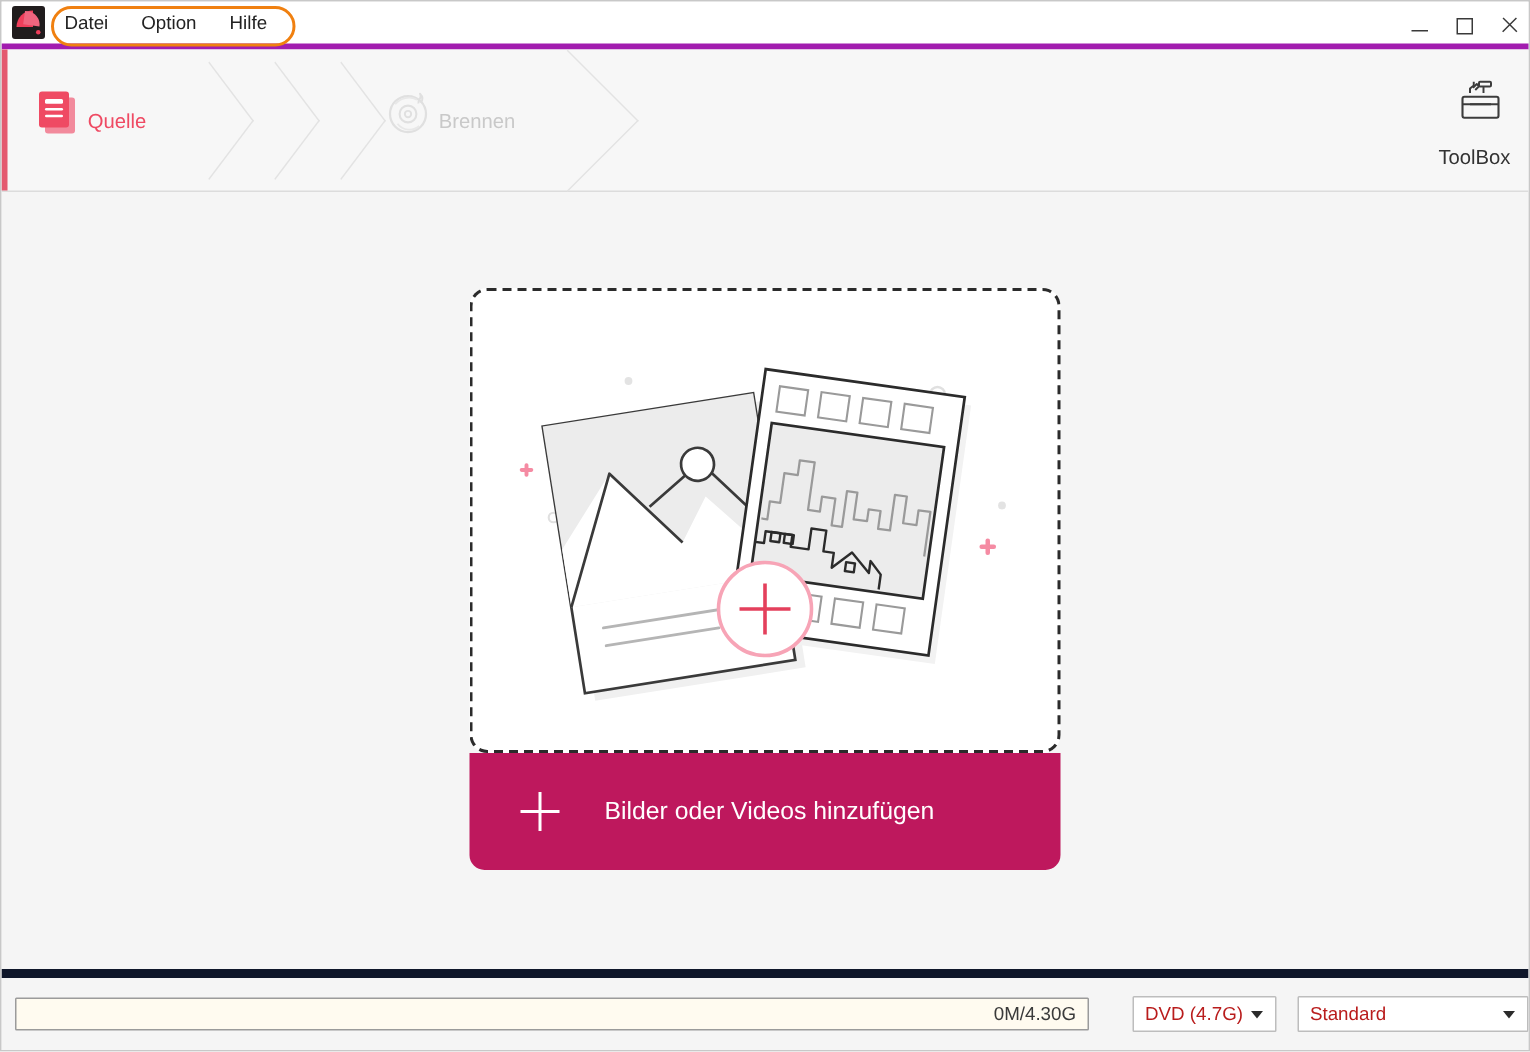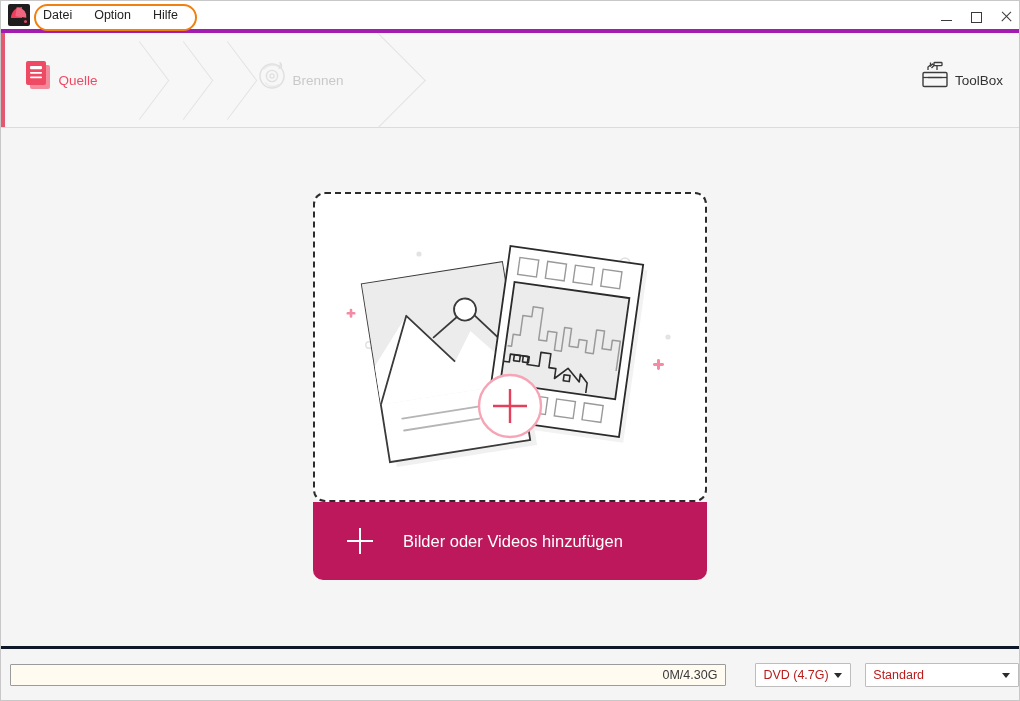--- a/index.html
+++ b/index.html
@@ -205,22 +205,22 @@
     transform: rotate(45deg);
     left: -8px;
   }
 
   .toolbox-btn {
     position: absolute;
     right: 14px; top: 0;
     height: 94px;
     width: 96px;
     display: flex;
-    flex-direction: row;
-    align-items: center;
+    flex-direction: column;
+    align-items: flex-end;
     justify-content: center;
     cursor: default;
   }
   .toolbox-btn .icon-wrap {
     height: 40px;
     display: flex;
     align-items: center;
     justify-content: center;
     margin-bottom: 9px;
   }
@@ -288,21 +288,21 @@
     color: #ffffff;
   }
 
   
   .bottombar {
     position: absolute;
     left: 0; bottom: 0;
     width: 1018px;
     height: 54px;
     background: #f5f5f5;
-    border-top: 3px solid #0f172a;
+    border-top: 6px solid #0f172a;
     box-sizing: border-box;
     display: flex;
     align-items: center;
   }
   .progress {
     position: relative;
     margin-left: 9px;
     width: 732px;
     height: 22px;
     background: #fffbf0;

